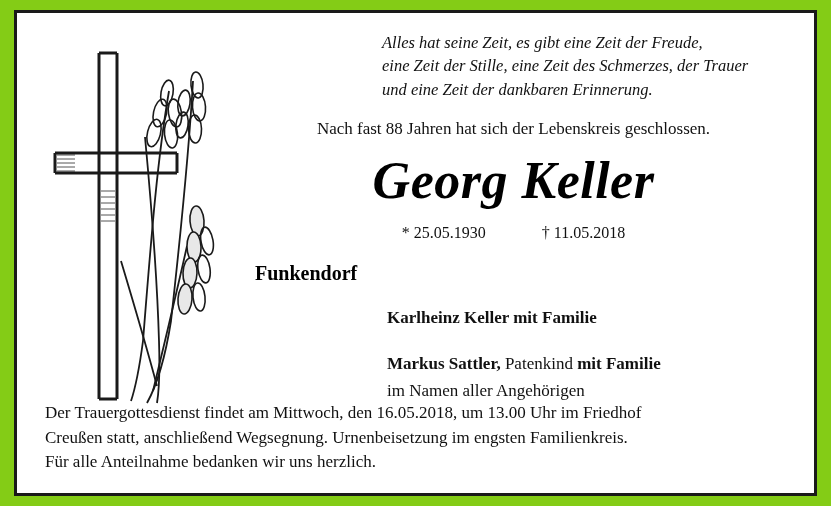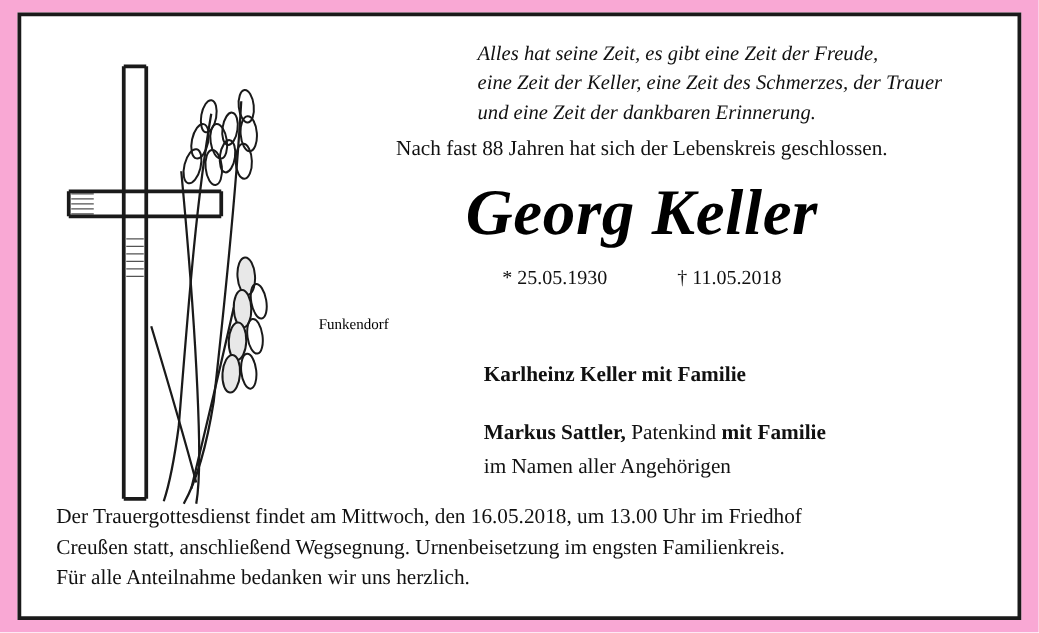--- a/index.html
+++ b/index.html
@@ -8,21 +8,21 @@
     background: #ffffff;
   }
   body {
     font-family: "Liberation Serif", serif;
     color: #000000;
   }
   #page {
     position: relative;
     width: 831px;
     height: 506px;
-    background: #f9a8d4;
+    background: #84cc16;
     box-sizing: border-box;
     overflow: hidden;
   }
   .obituary-frame {
     position: absolute;
     left: 14px;
     top: 10px;
     width: 803px;
     height: 486px;
     border: 3px solid #1a1a1a;
@@ -66,21 +66,21 @@
     margin-top: 8px;
     color: #111;
   }
   .verse div {
     white-space: nowrap;
   }
 
   .intro {
     font-size: 17px;
     text-align: center;
-    margin-top: 8px;
+    margin-top: 18px;
     color: #111;
   }
 
   .name {
     font-size: 52px;
     font-style: italic;
     font-weight: bold;
     text-align: center;
     margin-top: 12px;
     letter-spacing: 0.5px;
@@ -92,22 +92,22 @@
     text-align: center;
     font-size: 16px;
     color: #111;
   }
   .dates .birth { margin-right: 52px; }
   .dates .death { }
 
   .place {
     margin-top: 20px;
     margin-left: 28px;
-    font-size: 12px;
-    font-weight: normal;
+    font-size: 20px;
+    font-weight: bold;
     color: #000;
   }
 
   .mourn-block {
     margin-top: 12px;
     margin-left: 160px;
     font-size: 17px;
     line-height: 1.45;
     color: #111;
   }
@@ -195,21 +195,21 @@
             <ellipse cx="157" cy="228" rx="6" ry="14" transform="rotate(-8 157 228)"></ellipse>
             <ellipse cx="152" cy="256" rx="6" ry="14" transform="rotate(-6 152 256)"></ellipse>
           </g>
         </svg>
       </div>
 
       <div class="text-col">
 
         <div class="verse">
           <div>Alles hat seine Zeit, es gibt eine Zeit der Freude,</div>
-          <div>eine Zeit der Keller, eine Zeit des Schmerzes, der Trauer</div>
+          <div>eine Zeit der Stille, eine Zeit des Schmerzes, der Trauer</div>
           <div>und eine Zeit der dankbaren Erinnerung.</div>
         </div>
 
         <div class="intro">Nach fast 88 Jahren hat sich der Lebenskreis geschlossen.</div>
 
         <div class="name">Georg Keller</div>
 
         <div class="dates">
           <span class="birth">* 25.05.1930</span>
           <span class="death">† 11.05.2018</span>

